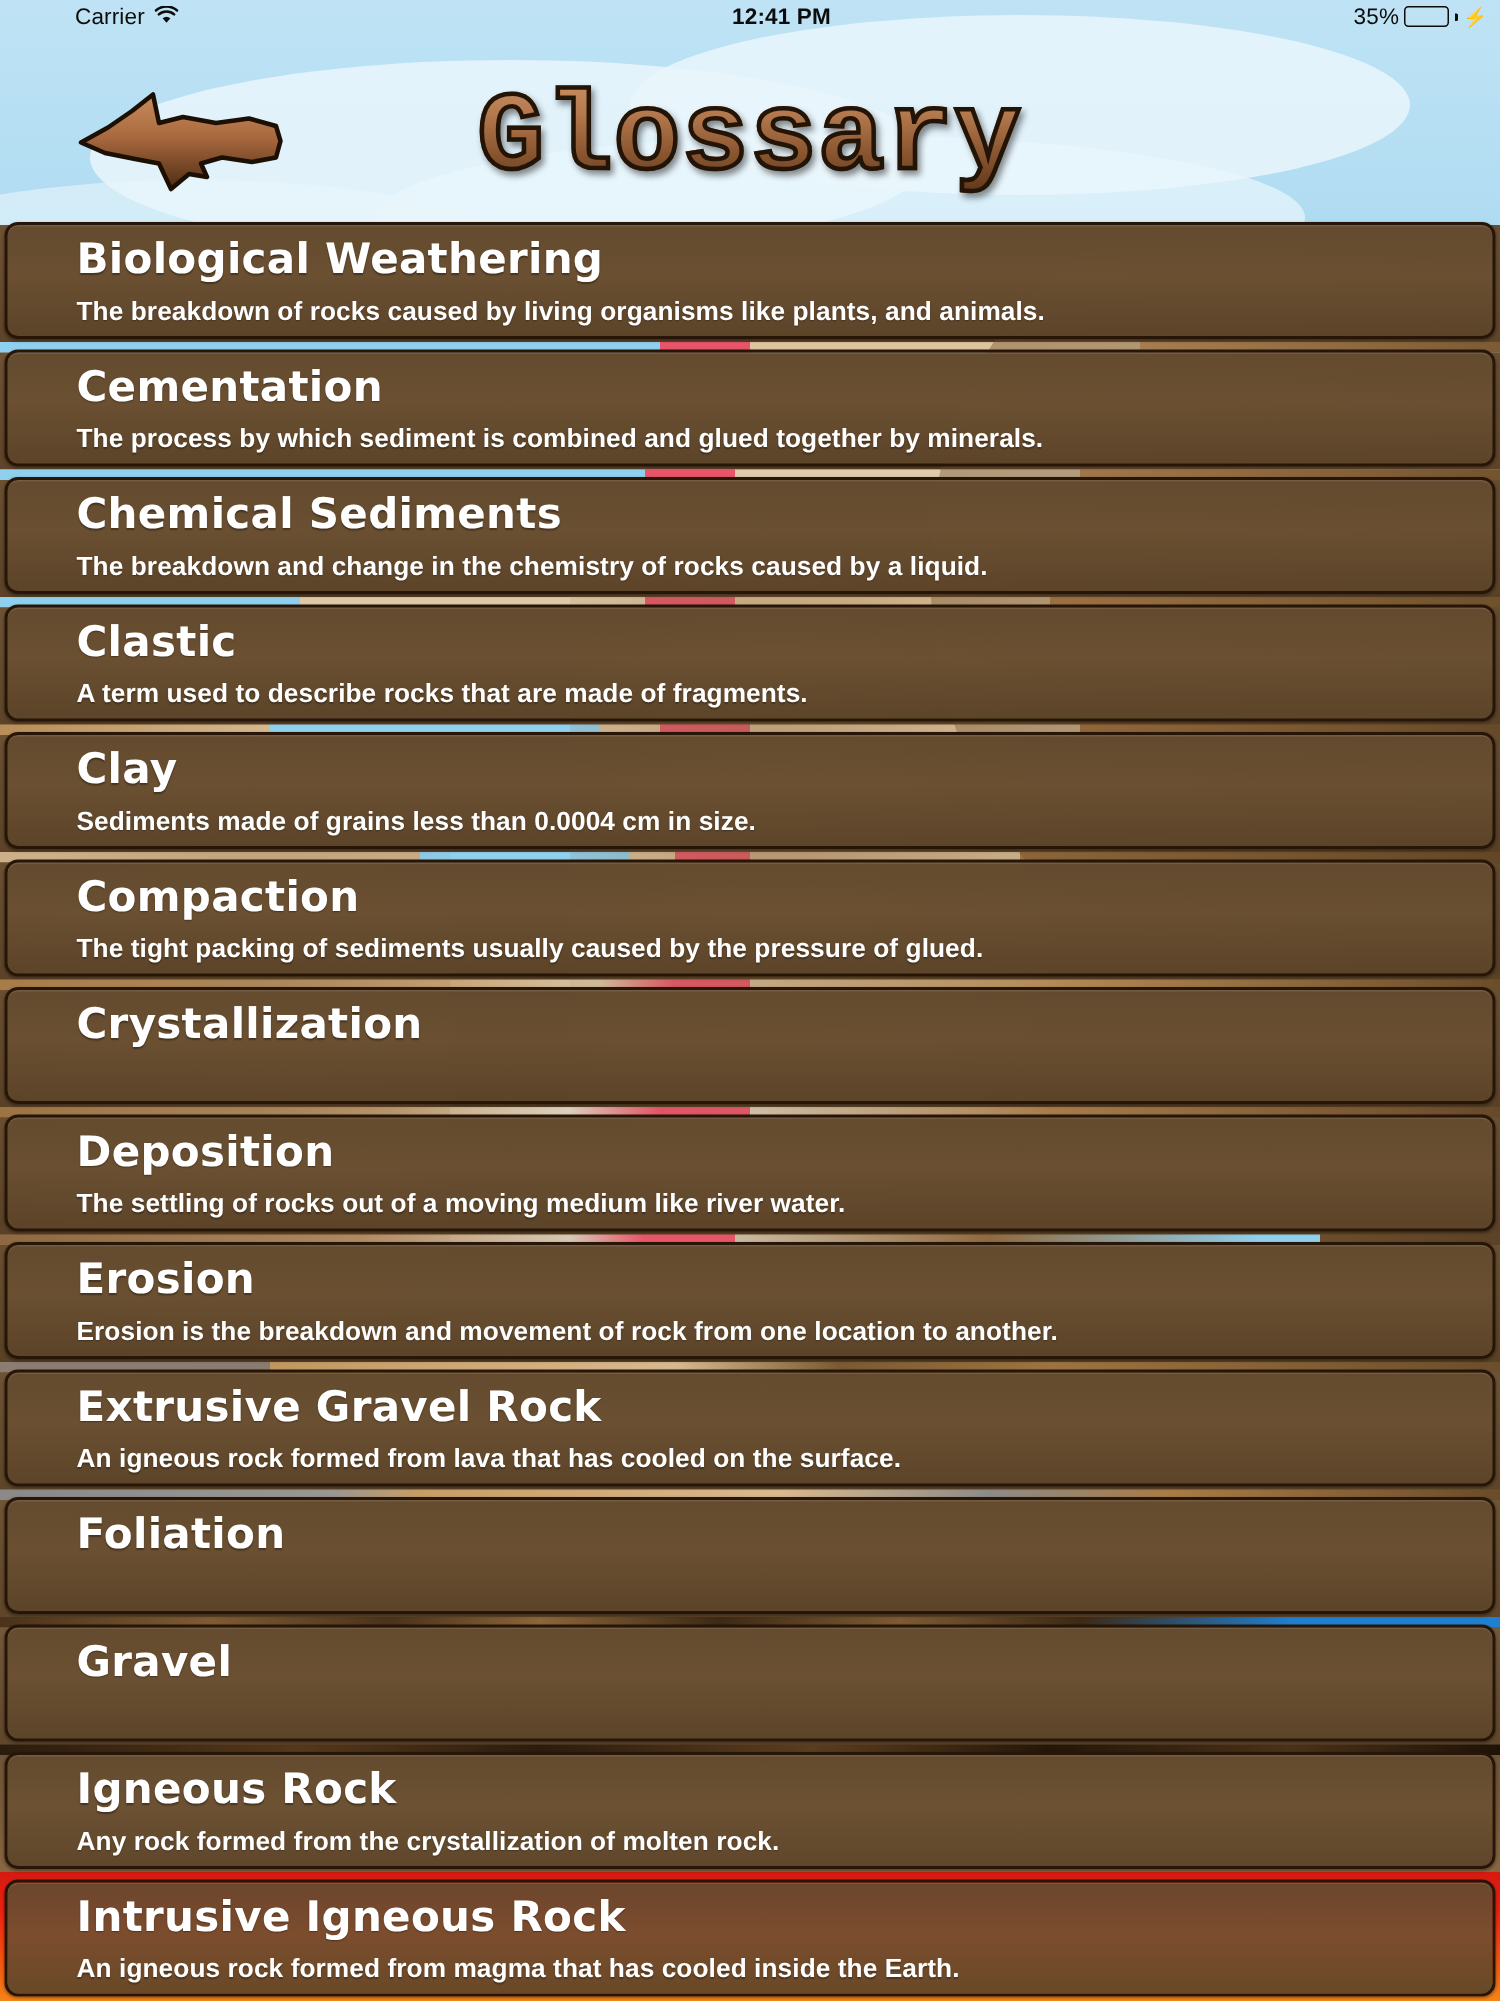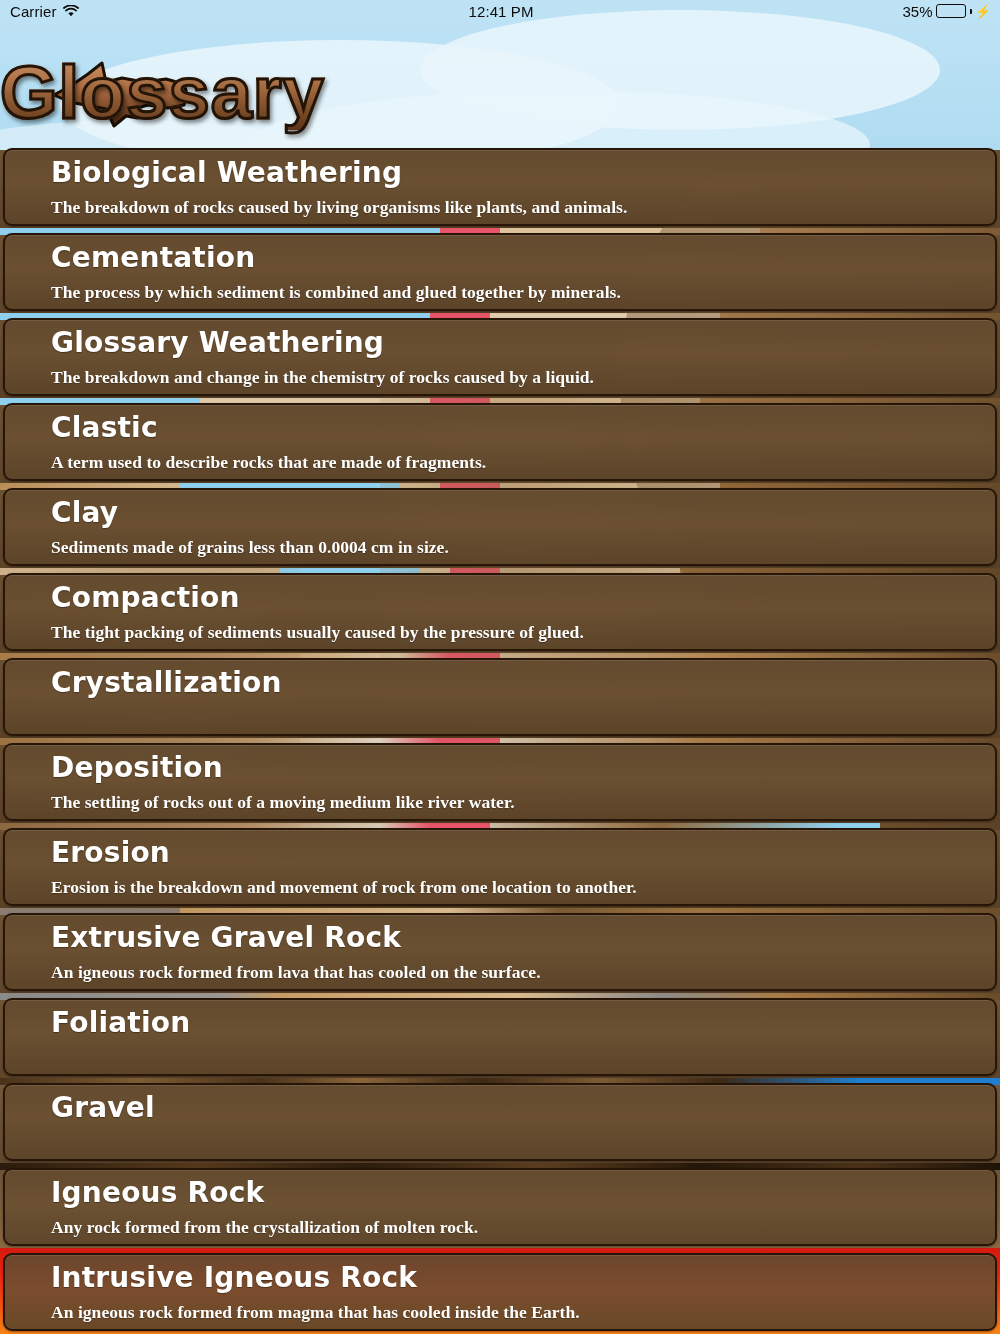--- a/index.html
+++ b/index.html
@@ -63,22 +63,23 @@
     z-index: 40;
     font-family: "Liberation Sans", sans-serif;
     font-size: 15px;
     color: #0c0c0c;
     letter-spacing: .1px;
   }
   .sb-left {
     display: flex; align-items: center; gap: 6px;
     padding-left: 10px;
     flex: 1;
-  }
-  .sb-center { flex: 0 0 auto; font-weight: 400; }
+    margin-left: 40px;
+  }
+  .sb-center { flex: 0 0 auto; font-weight: 700; }
   .sb-right {
     display: flex; align-items: center; justify-content: flex-end;
     gap: 3px;
     padding-right: 8px;
     flex: 1;
   }
   .batt-body {
     position: relative;
     width: 30px; height: 14px;
     border: 1.5px solid #0c0c0c;
@@ -109,22 +110,22 @@
   #back-btn {
     position: absolute;
     left: 48px; top: 38px;
     width: 148px; height: 70px;
     cursor: pointer;
   }
   #title {
     position: absolute;
     left: 0; top: 34px;
     width: 1000px;
-    text-align: left;
-    font-family: Liberation Sans, sans-serif;
+    text-align: center;
+    font-family: Liberation Mono, monospace;
     font-size: 74px;
     font-weight: 700;
     line-height: 1;
     letter-spacing: 1px;
     background: linear-gradient(180deg, #c78c5e 0%, #b3784c 28%, #8a5630 62%, #5e3518 100%);
     -webkit-background-clip: text;
     background-clip: text;
     color: transparent;
     -webkit-text-stroke: 3px #231408;
     paint-order: stroke fill;
@@ -162,21 +163,21 @@
     text-shadow: 0 1px 1px rgba(0,0,0,.35);
     white-space: nowrap;
   }
   .row .def {
     color: #ffffff;
     font-size: 17.5px;
     font-weight: 700;
     line-height: 1.2;
     margin-top: 8px;
     letter-spacing: .05px;
-    font-family: Liberation Serif, serif;
+    font-family: Liberation Sans, sans-serif;
     text-shadow: 0 1px 1px rgba(0,0,0,.3);
     white-space: nowrap;
   }
 </style>
 </head>
 <body>
 
 <div id="screen">
 
   <div id="scene">
@@ -283,21 +284,21 @@
       <div class="term">Biological Weathering</div>
       <div class="def">The breakdown of rocks caused by living organisms like plants, and animals.</div>
     </div>
 
     <div class="row">
       <div class="term">Cementation</div>
       <div class="def">The process by which sediment is combined and glued together by minerals.</div>
     </div>
 
     <div class="row">
-      <div class="term">Glossary Weathering</div>
+      <div class="term">Chemical Sediments</div>
       <div class="def">The breakdown and change in the chemistry of rocks caused by a liquid.</div>
     </div>
 
     <div class="row">
       <div class="term">Clastic</div>
       <div class="def">A term used to describe rocks that are made of fragments.</div>
     </div>
 
     <div class="row">
       <div class="term">Clay</div>

